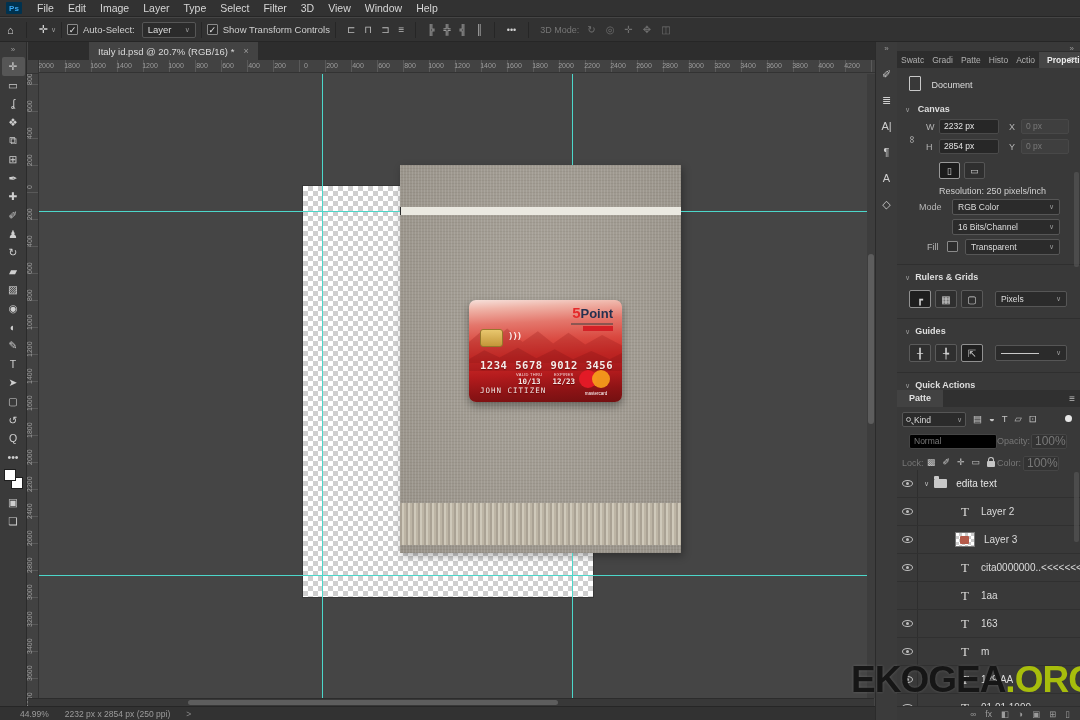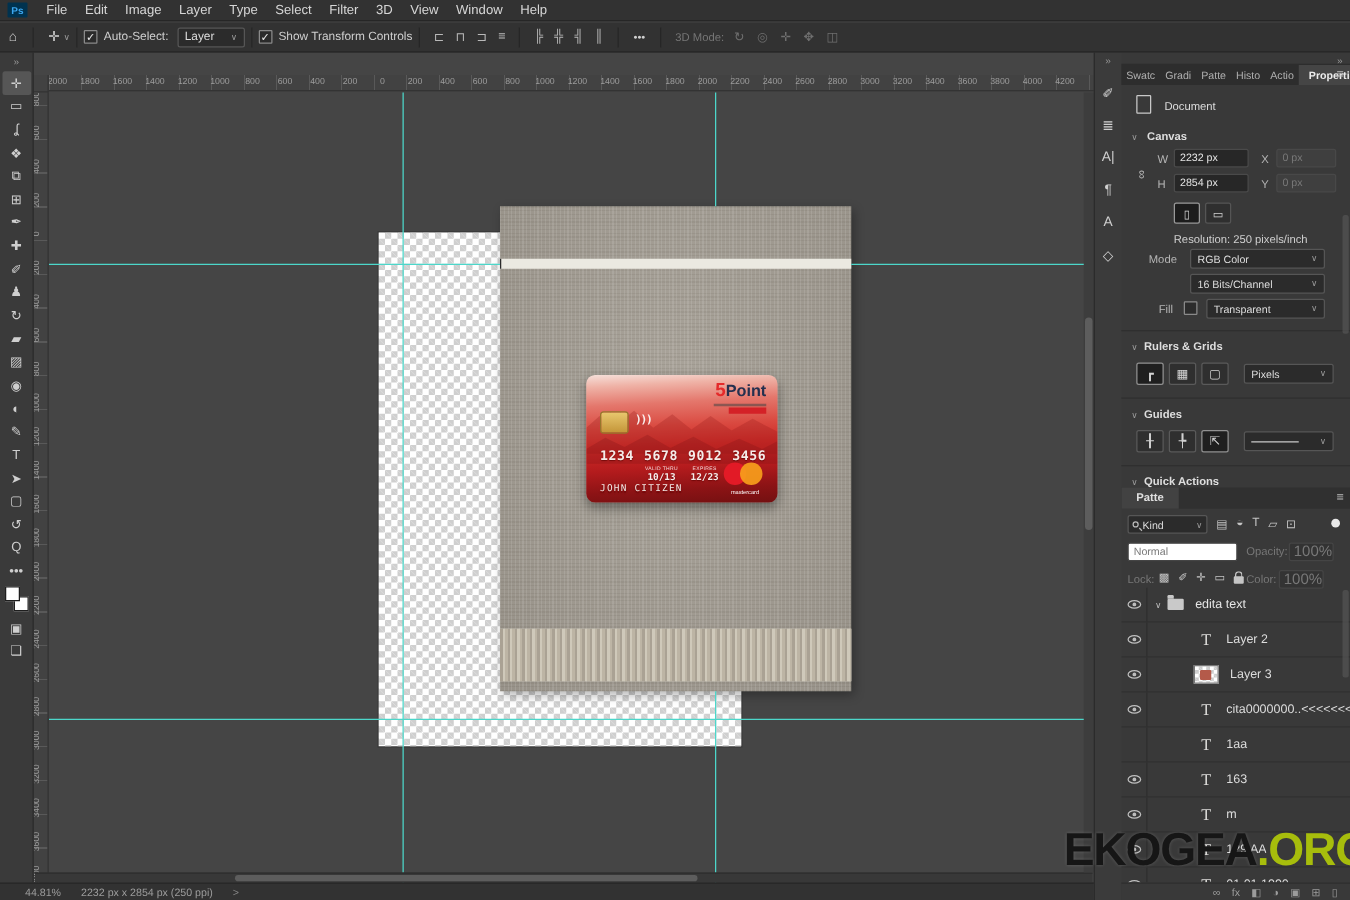--- a/index.html
+++ b/index.html
@@ -151,21 +151,21 @@
         font-size:9px;padding:3px 12px}
   .lmenu{position:absolute;right:5px;top:3px;font-size:10px;color:#bbb}
   .lfilter{position:absolute;left:0;top:370px;width:100%;height:20px}
   .kinddd{position:absolute;left:5px;top:0;width:64px;height:15px;background:#2b2b2b;border:1px solid #565656;
           border-radius:2px;display:flex;align-items:center;padding:0 3px;gap:3px;font-size:8.5px;color:#ddd}
   .mag{width:5px;height:5px;border:1px solid #bbb;border-radius:50%;position:relative;flex:0 0 auto}
   .mag::after{content:"";position:absolute;width:3px;height:1px;background:#bbb;transform:rotate(45deg);left:4px;top:5px}
   .fics{position:absolute;left:76px;top:1px;display:flex;gap:7px;font-size:9.5px;color:#c5c5c5}
   .pin{position:absolute;right:8px;top:3px;width:7px;height:7px;border-radius:50%;background:#e8e8e8}
   .lblend{position:absolute;left:0;top:392px;width:100%;height:18px;color:#777}
-  .bdd{position:absolute;left:5px;top:0;width:88px;height:15px;background:#ffffff;border:1px solid #454545;
+  .bdd{position:absolute;left:12px;top:0;width:88px;height:15px;background:#000000;border:1px solid #454545;
        border-radius:2px;font-size:8.5px;color:#787878;line-height:13px;padding:0 4px}
   .opbox{position:absolute;height:15px;background:#333;border:1px solid #454545;border-radius:2px;
          font-size:12px;color:#787878;line-height:13px;padding:0 3px}
   .llock{position:absolute;left:0;top:414px;width:100%;height:18px;color:#777}
   .lockics{position:absolute;left:30px;top:1px;display:flex;gap:7px;font-size:9px;color:#c5c5c5;align-items:center}
   .padlock{width:8px;height:6px;background:#c5c5c5;border-radius:1px;position:relative;margin-top:4px}
   .padlock::before{content:"";position:absolute;top:-4px;left:1px;width:4px;height:4px;border:1px solid #c5c5c5;
                    border-bottom:none;border-radius:3px 3px 0 0}
   .lrows{position:absolute;left:0;top:428px;width:100%;bottom:14px;overflow:hidden}
   .lrow{height:28px;border-bottom:1px solid #303030;display:flex;align-items:center;position:relative}
@@ -369,20 +369,26 @@
       <span class="bg2"></span>
     </div>
     <div class="tool">
         <span>▣</span>
       </div>
     <div class="tool">
         <span>❏</span>
       </div>
   </div>
 
+  <div class="tabbar">
+    <div class="doc-tab">
+      <span>Italy id.psd @ 20.7% (RGB/16) *</span>
+      <span class="x">×</span>
+    </div>
+  </div>
   <div class="corner"></div>
   <div class="ruler-h">
     <div class="lbls" data-list="rulers.horizontal">
 
     <span>2000</span>
         <span>1800</span>
         <span>1600</span>
         <span>1400</span>
         <span>1200</span>
         <span>1000</span>
@@ -754,21 +760,21 @@
           <span>◧</span>
           <span>◑</span>
           <span>▣</span>
           <span>⊞</span>
           <span>▯</span>
         </div>
     </div>
   </div>
 
   <div class="statusbar">
-    <span>44.81%</span>
+    <span>44.99%</span>
     <span>2232 px x 2854 px (250 ppi)</span>
     <span class="chev">&gt;</span>
   </div>
 
   <div class="wm">
     <span class="dark">EKOGEA</span><span class="green" style="color: rgb(167, 189, 12);">.ORG</span>
   </div>
 
 </div>
 

